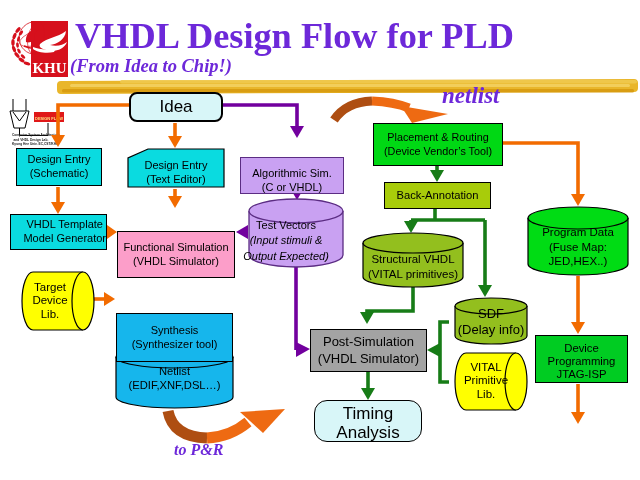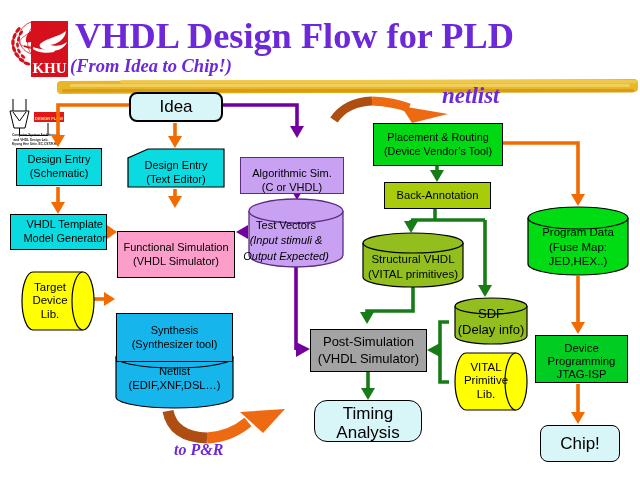--- a/index.html
+++ b/index.html
@@ -185,23 +185,20 @@
     </div>
 <div class="bx" style="left:310px;top:329px;width:117px;height:43px;background:#a3a3a3;border:1.3px solid #000;font-size:13px;">
       <span>Post-Simulation<br>(VHDL Simulator)</span>
     </div>
 <div class="bx" style="left:535px;top:335px;width:93px;height:48px;background:#00CC22;border:1.3px solid #000;font-size:11.3px;line-height:1.16;padding-top:5px;">
       <span>Device<br>Programming<br>JTAG-ISP</span>
     </div>
 <div class="bx" style="left:314px;top:400px;width:108px;height:42px;background:#D8F6F8;border:1.5px solid #000;border-radius:13px;font-size:17px;line-height:1.12;padding-top:4px;">
       <span>Timing<br>Analysis</span>
     </div>
-<div class="bx" style="left:540px;top:425px;width:80px;height:37px;background:#D8F6F8;border:1.5px solid #000;border-radius:8px;font-size:17px;">
-      <span>Chip!</span>
-    </div>
 
 <div class="bx" style="left:249px;top:212px;width:74px;height:58px;font-size:11px;line-height:1.38;">
       <span>Test Vectors<br><i>(Input stimuli &amp;</i><br><i>Output Expected)</i></span>
     </div>
 <div class="bx" style="left:363px;top:246px;width:100px;height:42px;font-size:11.5px;line-height:1.32;">
       <span>Structural VHDL<br>(VITAL primitives)</span>
     </div>
 <div class="bx" style="left:528px;top:220px;width:100px;height:54px;font-size:11.5px;line-height:1.3;">
       <span>Program Data<br>(Fuse Map:<br>JED,HEX..)</span>
     </div>

